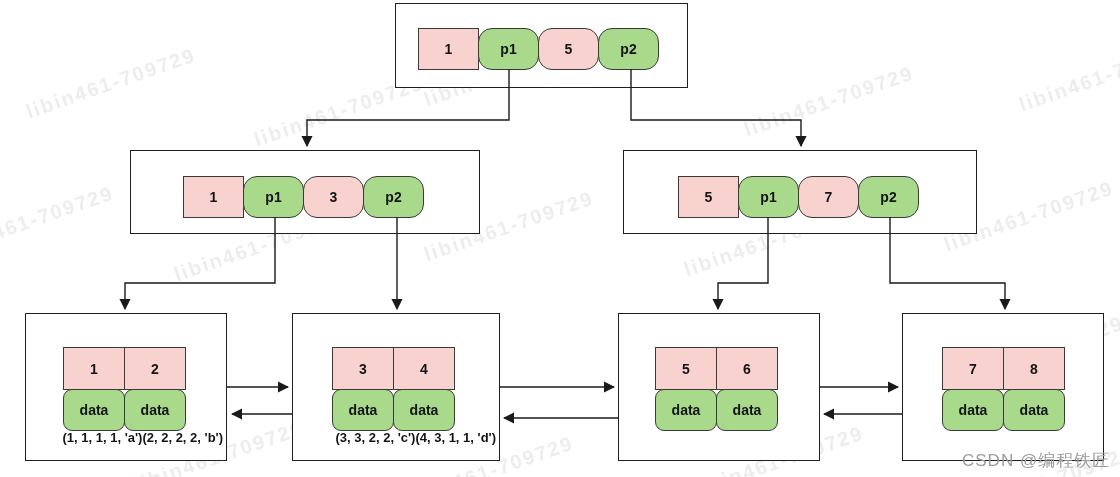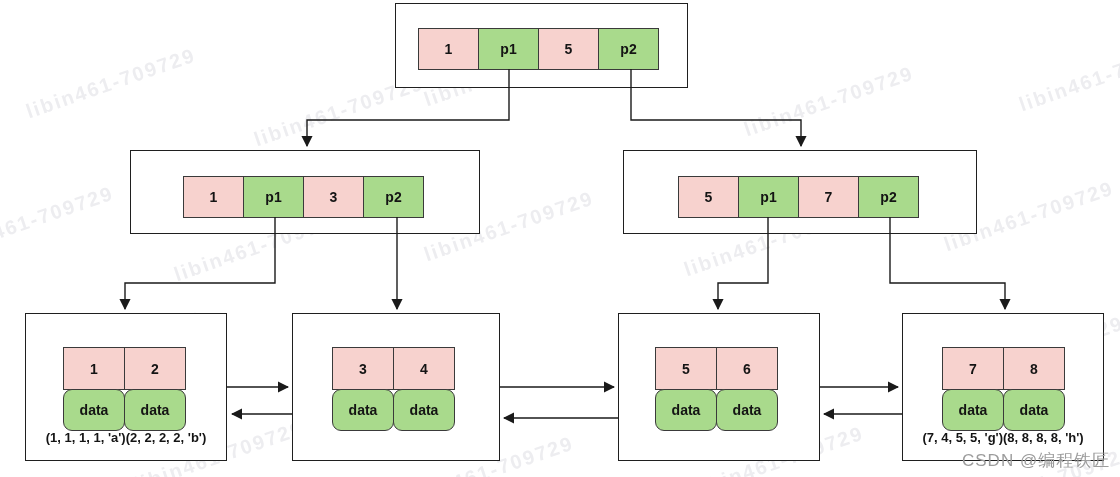--- a/index.html
+++ b/index.html
@@ -30,33 +30,33 @@
     position:absolute;background:#ffffff;border:1.5px solid #1f1f1f;
     box-sizing:border-box;z-index:1;
   }
   .cellrow{position:absolute;display:flex;}
   .cell{
     width:61px;height:42px;box-sizing:border-box;
     border:1px solid var(--cell-border);
     display:flex;align-items:center;justify-content:center;
     font-weight:bold;font-size:14px;color:#141414;
   }
-  .cellrow .cell + .cell{margin-left:-1px;}
+  .cellrow .cell + .cell{margin-left:-1px;border-radius:14px;}
   .key{background:var(--key-bg);}
   .pointer{background:var(--pointer-bg);}
   .datacell{background:var(--pointer-bg);border-radius:9px;}
   
   .leaf-table{
     position:absolute;display:grid;
     grid-template-columns:61px 61px;grid-template-rows:42px 41px;
   }
   .leaf-table .cell{width:auto;height:auto;margin:0 0 -1px -1px;}
   .records{
     position:absolute;left:0;right:0;top:116px;
-    display:flex;justify-content:center;
+    display:flex;justify-content:flex-end;
     padding:0 3px;box-sizing:border-box;
     font-weight:bold;font-size:13px;color:#141414;white-space:nowrap;
   }
   .csdn{
     position:absolute;left:962px;top:449px;z-index:3;
     font-size:17px;color:var(--credit);letter-spacing:1px;white-space:nowrap;
   }
 </style>
 </head>
 <body>
@@ -146,39 +146,39 @@
     </div>
   </div>
 
   <div class="nodebox" style="left:292px;top:313px;width:208px;height:148px;">
     <div class="leaf-table" style="left:40px;top:33px;">
       <div class="cell key">3</div>
       <div class="cell key">4</div>
       <div class="cell datacell">data</div>
       <div class="cell datacell">data</div>
     </div>
+    <div class="records">
+      <span>(3, 3, 2, 2, 'c')</span>
+      <span>(4, 3, 1, 1, 'd')</span>
+    </div>
   </div>
 
   <div class="nodebox" style="left:618px;top:313px;width:202px;height:148px;">
     <div class="leaf-table" style="left:37px;top:33px;">
       <div class="cell key">5</div>
       <div class="cell key">6</div>
       <div class="cell datacell">data</div>
       <div class="cell datacell">data</div>
     </div>
   </div>
 
   <div class="nodebox" style="left:902px;top:313px;width:202px;height:148px;">
     <div class="leaf-table" style="left:40px;top:33px;">
       <div class="cell key">7</div>
       <div class="cell key">8</div>
       <div class="cell datacell">data</div>
       <div class="cell datacell">data</div>
     </div>
-    <div class="records">
-      <span>(7, 4, 5, 5, 'g')</span>
-      <span>(8, 8, 8, 8, 'h')</span>
-    </div>
   </div>
 
   <div class="csdn">CSDN @编程铁匠</div>
 
 </div>
 
 </body></html>

